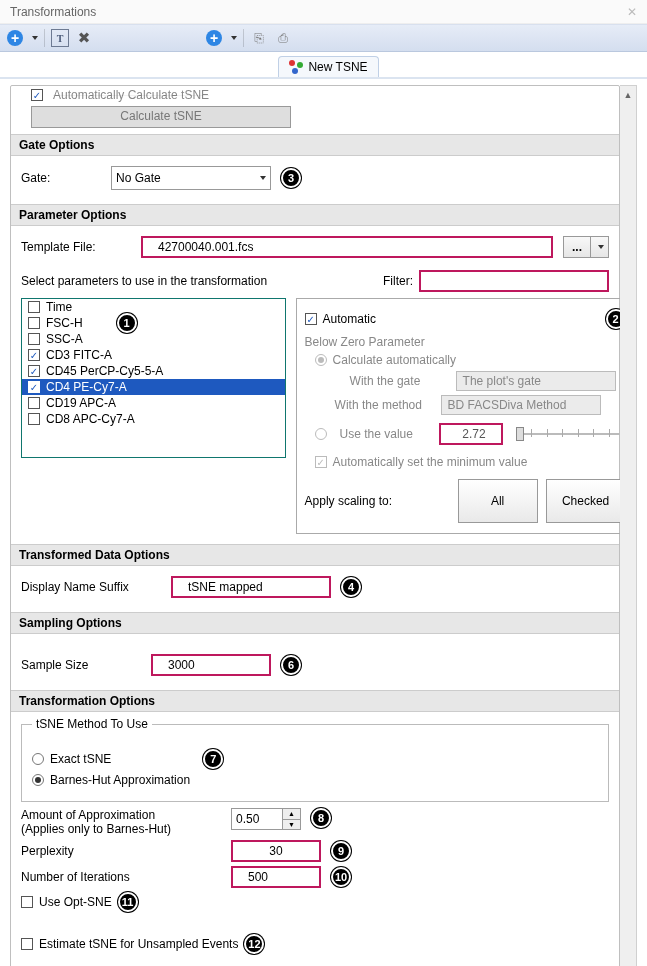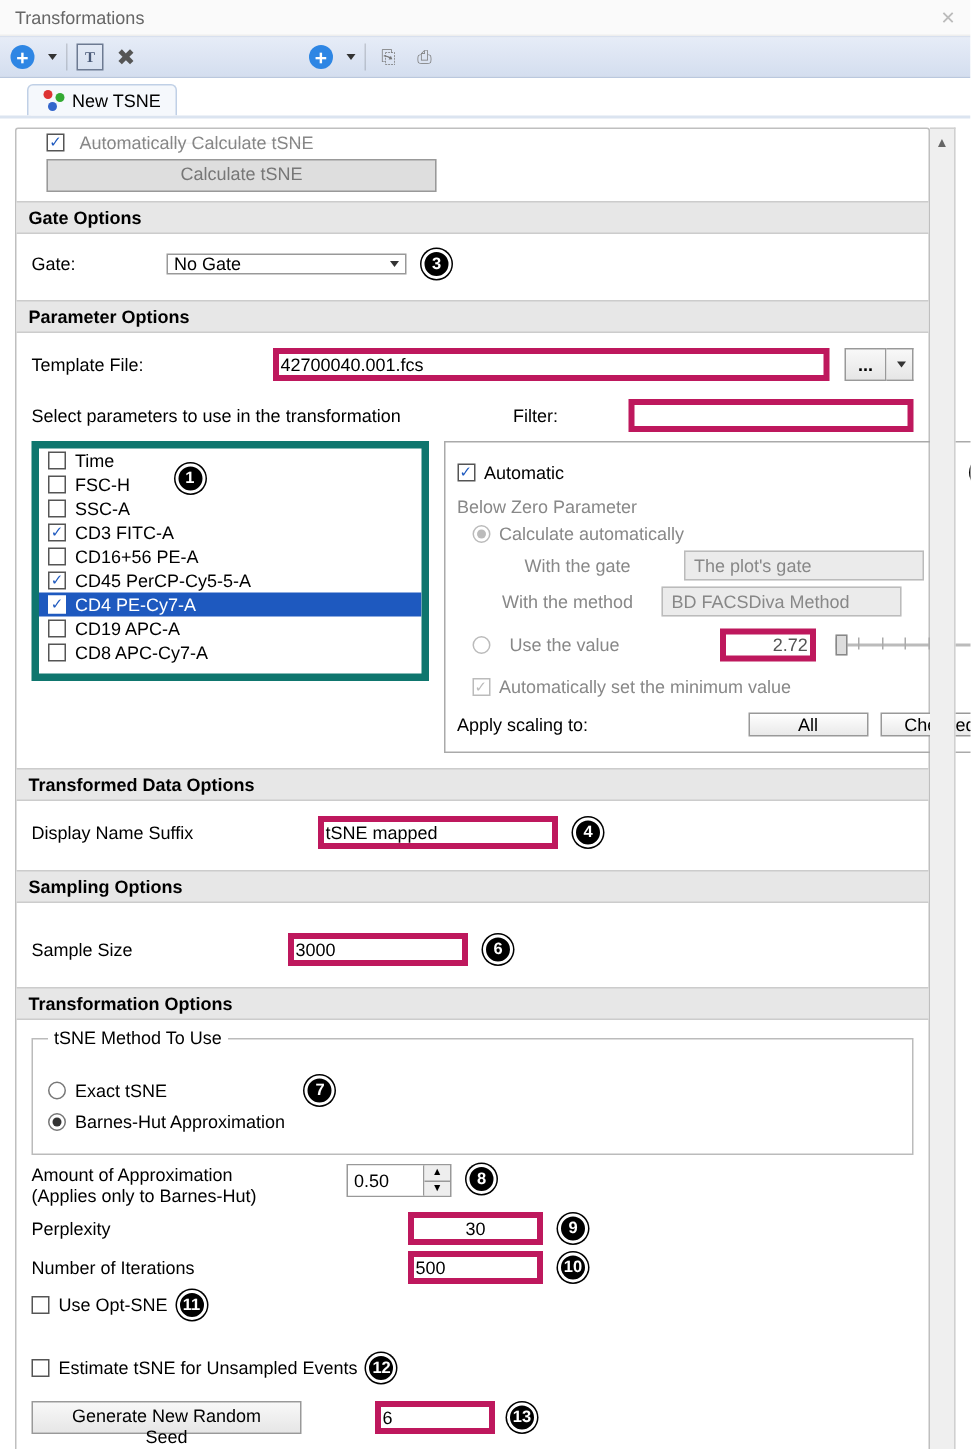--- a/index.html
+++ b/index.html
@@ -4,40 +4,40 @@
 <style>
   * { box-sizing: border-box; font-family: "Segoe UI", Tahoma, sans-serif; font-size: 12px; }
   body { margin: 0; background: #fff; width: 647px; }
   .window-titlebar { padding: 4px 10px; color: #666; background: #fafafa; border-bottom: 1px solid #eee; display:flex; justify-content:space-between; align-items:center; height:24px;}
   .close-x { color:#bbb; }
   .toolbar { background: linear-gradient(#e6ecf7, #d4deef); height: 28px; display:flex; align-items:center; padding: 0 6px; gap:6px; border-top:1px solid #d8e0ee; border-bottom:1px solid #bac8de;}
   .toolicon { width:18px; height:18px; display:flex; align-items:center; justify-content:center; }
   .plus-circle { width:16px; height:16px; background:#2e86e4; border-radius:50%; color:#fff; font-weight:bold; display:flex; align-items:center; justify-content:center; font-size:14px; line-height:1;}
   .dropdown-caret { width:0; height:0; border-left:3px solid transparent; border-right:3px solid transparent; border-top:4px solid #333; margin-left:2px;}
   .sep { width:1px; height:18px; background:rgba(0,0,0,0.15);}
-  .tabbar { display:flex; padding:4px 8px 0 18px; }
+  .tabbar { display:flex; padding:4px 8px 0 18px;justify-content:center; }
   .tab { display:flex; align-items:center; gap:5px; padding:3px 10px; border:1px solid #c0d0e6; border-bottom:none; border-radius:4px 4px 0 0; background:#f5f8fc;}
   .tabicon { width:14px; height:14px; position:relative;}
   .tabicon span { position:absolute; width:6px; height:6px; border-radius:50%;}
   .tabicon .r{background:#d33;left:0;top:0;} .tabicon .g{background:#3a3;left:8px;top:2px;} .tabicon .b{background:#36c;left:3px;top:8px;}
   .page { padding:6px 10px 14px 10px; border-top:2px solid #dbe4f0; }
   .scroll-wrap { display:flex; }
   .content { flex:1; border:1px solid #bfbfbf; border-radius:2px; padding-bottom:10px;}
   .vscroll { width:17px; background:#efefef; border:1px solid #d0d0d0; border-left:none; position:relative;}
   .vscroll .arrow { height:17px; display:flex; align-items:center; justify-content:center; color:#666; font-size:9px;}
   .section-header { background:#e7e7e7; border:1px solid #ccc; border-left:none; border-right:none; padding:3px 8px; font-weight:bold; margin-top:4px;}
   .section-body { padding:6px 10px; }
   .row { display:flex; align-items:center; gap:10px; margin:4px 0; }
   .label { flex:0 0 auto; }
-  select, input[type=text], .number-combo { padding:1px 1px; border:4px solid #be185d; background:#fff; height:22px;margin-left:41px;}
-  .select-like { display:flex; align-items:center; justify-content:space-between; border:1px solid #999; background:#fff; height:14px; padding:0 4px; cursor:pointer;}
+  select, input[type=text], .number-combo { padding:1px 15px; border:2px solid #be185d; background:#fff; height:22px;}
+  .select-like { display:flex; align-items:center; justify-content:space-between; border:1px solid #999; background:#fff; height:24px; padding:0 4px; cursor:pointer;}
   .select-like .caret{margin-left:6px;}
   .btn { background:linear-gradient(#f8f8f8,#e6e6e6); border:1px solid #999; padding:2px 14px; height:22px; cursor:pointer; text-align:center;}
   .btn.wide{width:260px;color:#777;background:#dedede;}
-  .param-box { border:5px solid #0f766e; height:160px; overflow:auto;}
+  .param-box { border:1px solid #0f766e; height:160px; overflow:auto;}
   .param-row { padding:1px 6px; display:flex; align-items:center; gap:6px;}
   .param-row.selected { background:#1e59bf; color:#fff;}
   .checkbox { width:12px; height:12px; border:1px solid #555; background:#fff; display:inline-flex; align-items:center; justify-content:center; font-size:10px; color:#1e59bf;}
   .checkbox.sel{border-color:#fff;}
   .two-col { display:flex; gap:10px; }
   .left-col { flex:0 0 45%; }
   .right-col { flex:1; border:1px solid #aaa; padding:6px 8px;}
   .muted { color:#888;}
   .radio { width:12px; height:12px; border:1px solid #777; border-radius:50%; display:inline-flex; align-items:center; justify-content:center; flex:0 0 12px;}
   .radio.on::after{content:"";width:6px;height:6px;background:#333;border-radius:50%;}
@@ -50,21 +50,21 @@
   .spin-btns{width:18px;border-left:1px solid #999;display:flex;flex-direction:column;}
   .spin-btns div{flex:1;display:flex;align-items:center;justify-content:center;font-size:7px;background:#eee;}
   .spin-btns div:first-child{border-bottom:1px solid #999;}
   .wtext { width:160px; }
   .wtext-med { width:130px;}
   .slider { position:relative; width:110px; height:18px; }
   .slider .track{position:absolute;top:8px;left:0;right:0;height:2px;background:#bbb;}
   .slider .ticks{position:absolute;top:4px;left:0;right:0;display:flex;justify-content:space-between;}
   .slider .ticks span{width:1px;height:8px;background:#aaa;}
   .slider .thumb{position:absolute;top:2px;left:0;width:8px;height:14px;background:#ddd;border:1px solid #888;}
-  .apply-btn{background:linear-gradient(#fff,#e9e9e9);border:1px solid #999;padding:0 0;width:80px;text-align:center;cursor:pointer;}
+  .apply-btn{background:linear-gradient(#fff,#e9e9e9);border:1px solid #999;padding:14px 0;width:80px;text-align:center;cursor:pointer;}
   .badge { width:20px; height:20px; background:#000; color:#fff; border-radius:50%; display:flex; align-items:center; justify-content:center; font-weight:bold; font-size:11px; border:2px solid #fff; box-shadow:0 0 0 1px #000;}
   .small-input{width:64px;border:1px solid #999;height:20px;padding:0 4px;text-align:left;}
   .small-input.r{text-align:right;color:#555;}
   .more-btn{width:28px;height:22px;border:1px solid #999;background:linear-gradient(#f8f8f8,#e6e6e6);display:flex;align-items:center;justify-content:center;font-weight:bold;cursor:pointer;}
   .dd-combo{display:flex;}
   .dd-caret{width:18px;height:22px;border:1px solid #999;border-left:none;display:flex;align-items:center;justify-content:center;background:linear-gradient(#f8f8f8,#e6e6e6);cursor:pointer;}
   .topcut{padding:2px 10px 0 10px;}
   .disabled-field{background:#ebebeb;color:#888;border:1px solid #bbb;height:20px;padding:0 6px;display:flex;align-items:center;width:160px;}
 </style>
 </head>
@@ -163,24 +163,20 @@
                 </div>
                 <div class="param-row">
                   <span class="checkbox"></span>
                   <span>SSC-A</span>
                 </div>
                 <div class="param-row">
                   <span class="checkbox">✓</span>
                   <span>CD3 FITC-A</span>
                 </div>
                 <div class="param-row">
-                  <span class="checkbox"></span>
-                  <span>CD16+56 PE-A</span>
-                </div>
-                <div class="param-row">
                   <span class="checkbox">✓</span>
                   <span>CD45 PerCP-Cy5-5-A</span>
                 </div>
                 <div class="param-row selected">
                   <span class="checkbox sel">✓</span>
                   <span>CD4 PE-Cy7-A</span>
                 </div>
                 <div class="param-row">
                   <span class="checkbox"></span>
                   <span>CD19 APC-A</span>

